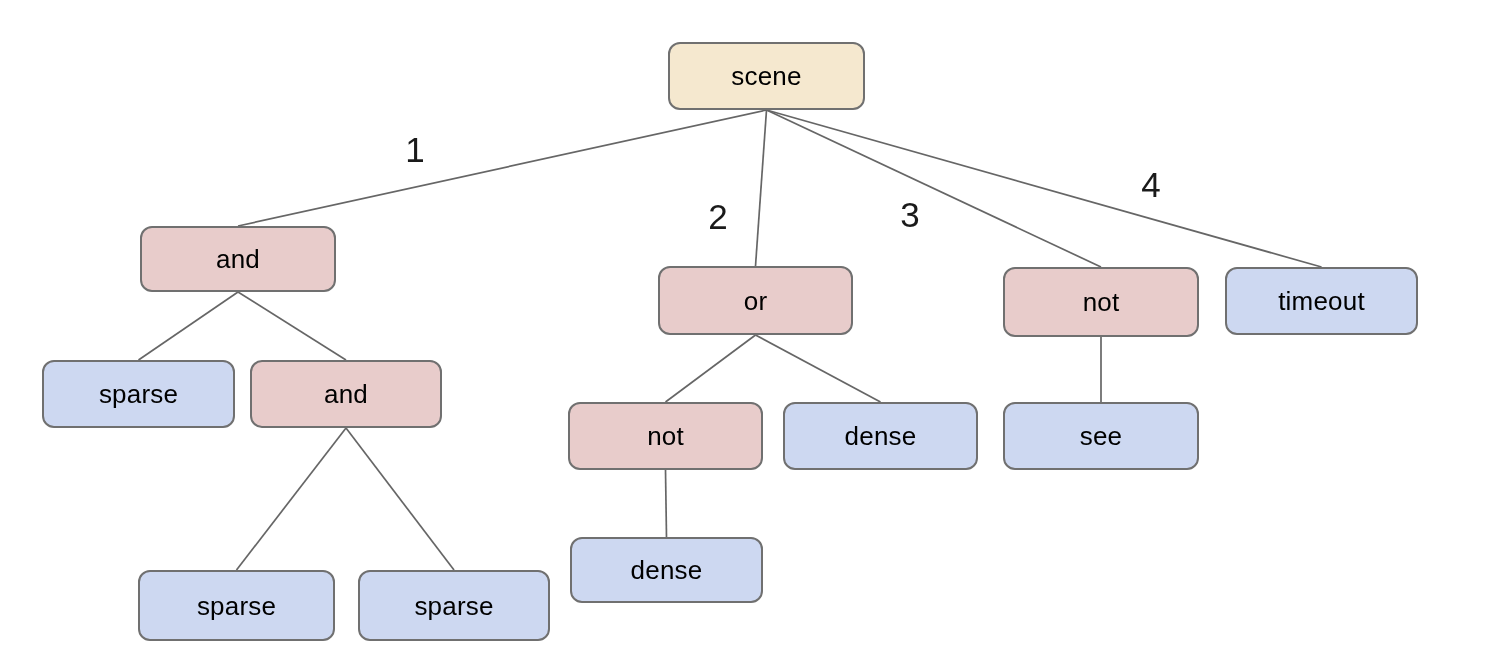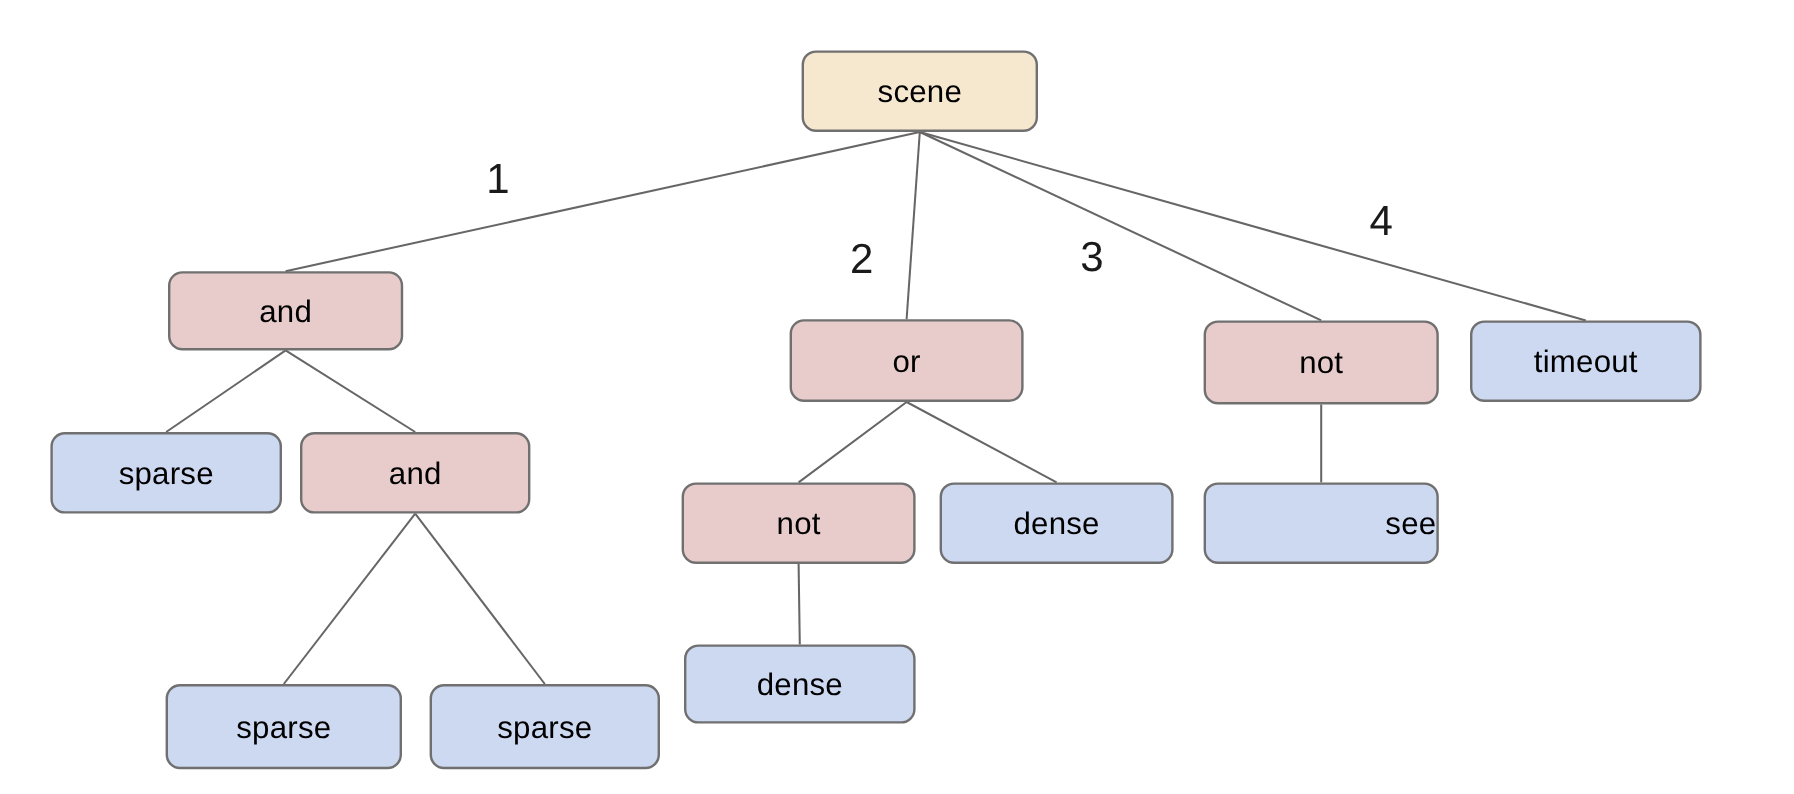--- a/index.html
+++ b/index.html
@@ -82,21 +82,21 @@
       </div>
       <div class="node" style="left: 250px; top: 360px; width: 192px; height: 68px; background: rgb(232, 204, 203); border-color: rgb(112, 112, 112); color: rgb(0, 0, 0);">
         <span>and</span>
       </div>
       <div class="node" style="left: 568px; top: 402px; width: 195px; height: 68px; background: rgb(232, 204, 203); border-color: rgb(112, 112, 112); color: rgb(0, 0, 0);">
         <span>not</span>
       </div>
       <div class="node" style="left: 783px; top: 402px; width: 195px; height: 68px; background: rgb(205, 216, 241); border-color: rgb(112, 112, 112); color: rgb(0, 0, 0);">
         <span>dense</span>
       </div>
-      <div class="node" style="left: 1003px; top: 402px; width: 196px; height: 68px; background: rgb(205, 216, 241); border-color: rgb(112, 112, 112); color: rgb(0, 0, 0); justify-content: flex-end;">
+      <div class="node" style="left: 1003px; top: 402px; width: 196px; height: 68px; background: rgb(205, 216, 241); border-color: rgb(112, 112, 112); color: rgb(0, 0, 0);">
         <span>see</span>
       </div>
       <div class="node" style="left: 138px; top: 570px; width: 197px; height: 71px; background: rgb(205, 216, 241); border-color: rgb(112, 112, 112); color: rgb(0, 0, 0);">
         <span>sparse</span>
       </div>
       <div class="node" style="left: 358px; top: 570px; width: 192px; height: 71px; background: rgb(205, 216, 241); border-color: rgb(112, 112, 112); color: rgb(0, 0, 0);">
         <span>sparse</span>
       </div>
       <div class="node" style="left: 570px; top: 537px; width: 193px; height: 66px; background: rgb(205, 216, 241); border-color: rgb(112, 112, 112); color: rgb(0, 0, 0);">
         <span>dense</span>

